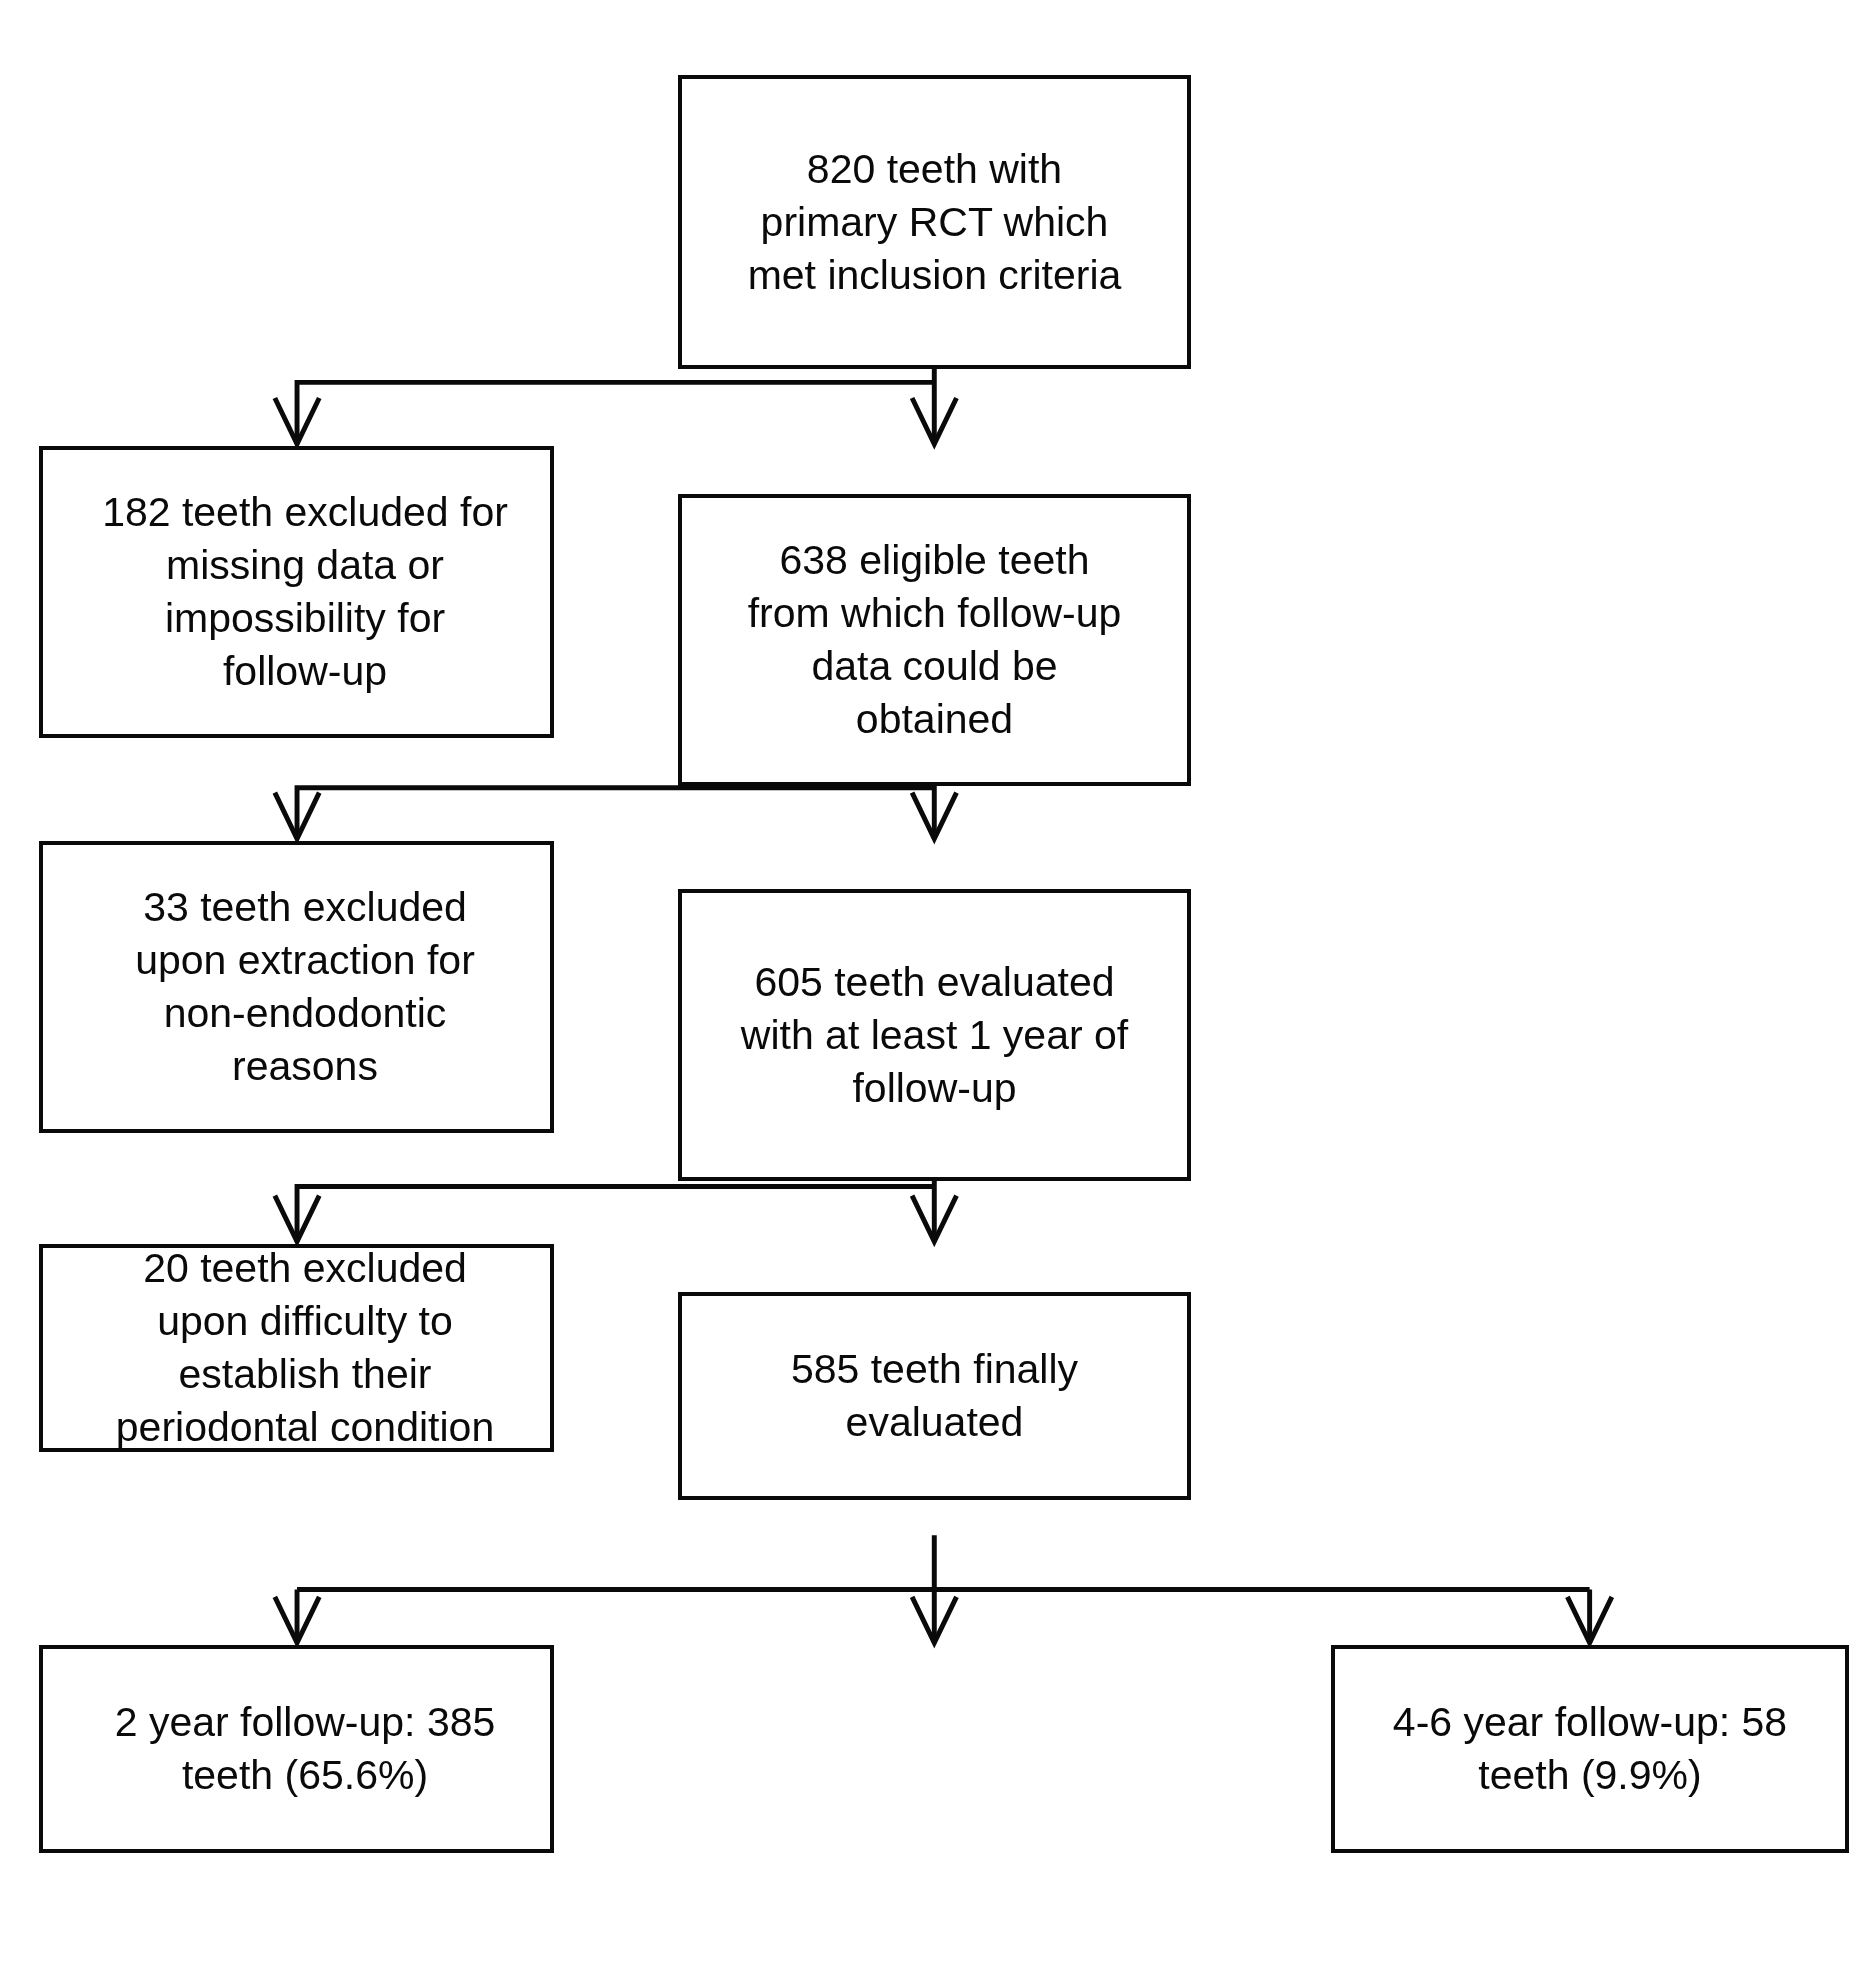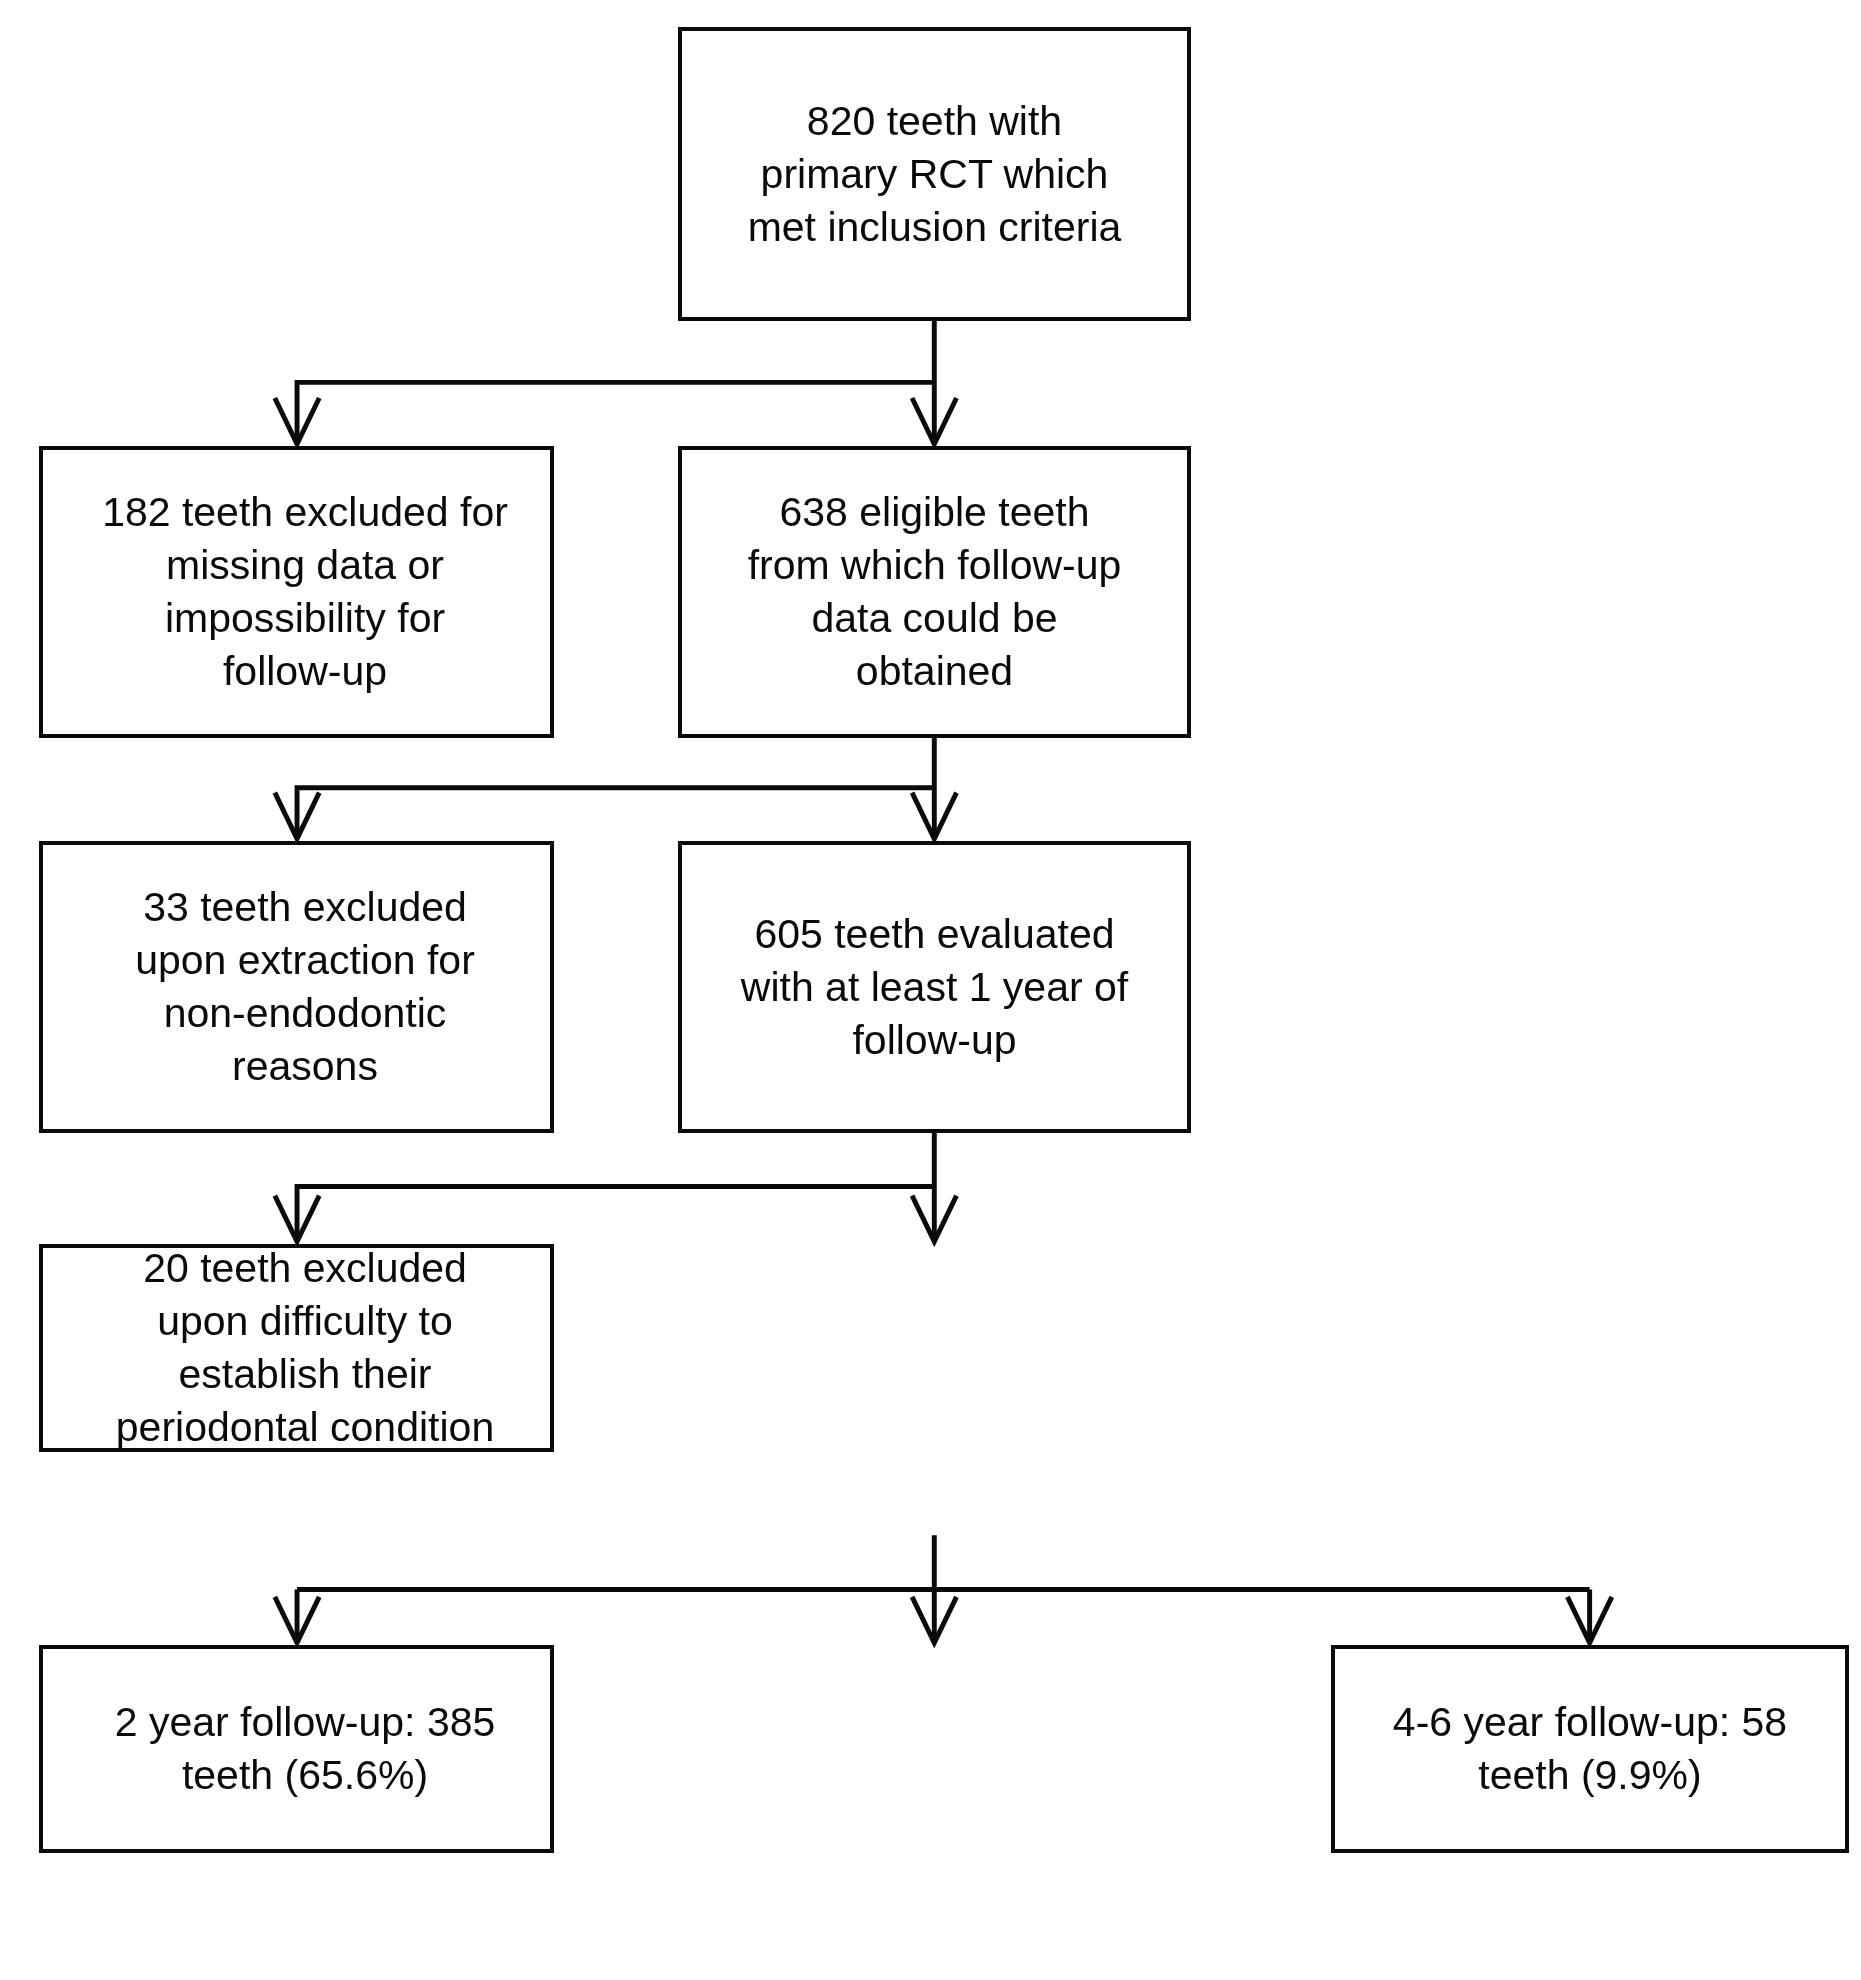--- a/index.html
+++ b/index.html
@@ -34,21 +34,21 @@
     font-family: "Liberation Sans", "DejaVu Sans", sans-serif;
     font-size: 41px;
     line-height: 53px;
     color: #0a0a0a;
     text-align: center;
     white-space: pre-line;
     padding: 0 10px;
   }
   
   .col-l { left: 39px;   width: 515px; padding-left: 17px; }
-  .col-m { left: 678px;  width: 513px; }
+  .col-m { left: 678px;  width: 513px; margin-top: 48px; }
   .col-r { left: 1331px; width: 518px; }
   
   .row-1 { top: 27px;   height: 294px; }
   .row-2 { top: 446px;  height: 292px; }
   .row-3 { top: 841px; height: 292px; }
   .row-4 { top: 1244px; height: 208px; }
   .row-5 { top: 1645px; height: 208px; }
 </style>
 </head>
 <body>
@@ -110,20 +110,24 @@
 follow-up</div>
   </div>
 
   <div class="box col-l row-4">
     <div class="box-text">20 teeth excluded
 upon difficulty to
 establish their
 periodontal condition</div>
   </div>
 
+  <div class="box col-m row-4">
+    <div class="box-text">585 teeth finally
+evaluated</div>
+  </div>
 
   <div class="box col-l row-5">
     <div class="box-text">2 year follow-up: 385
 teeth (65.6%)</div>
   </div>
 
 
   <div class="box col-r row-5">
     <div class="box-text">4-6 year follow-up: 58
 teeth (9.9%)</div>

